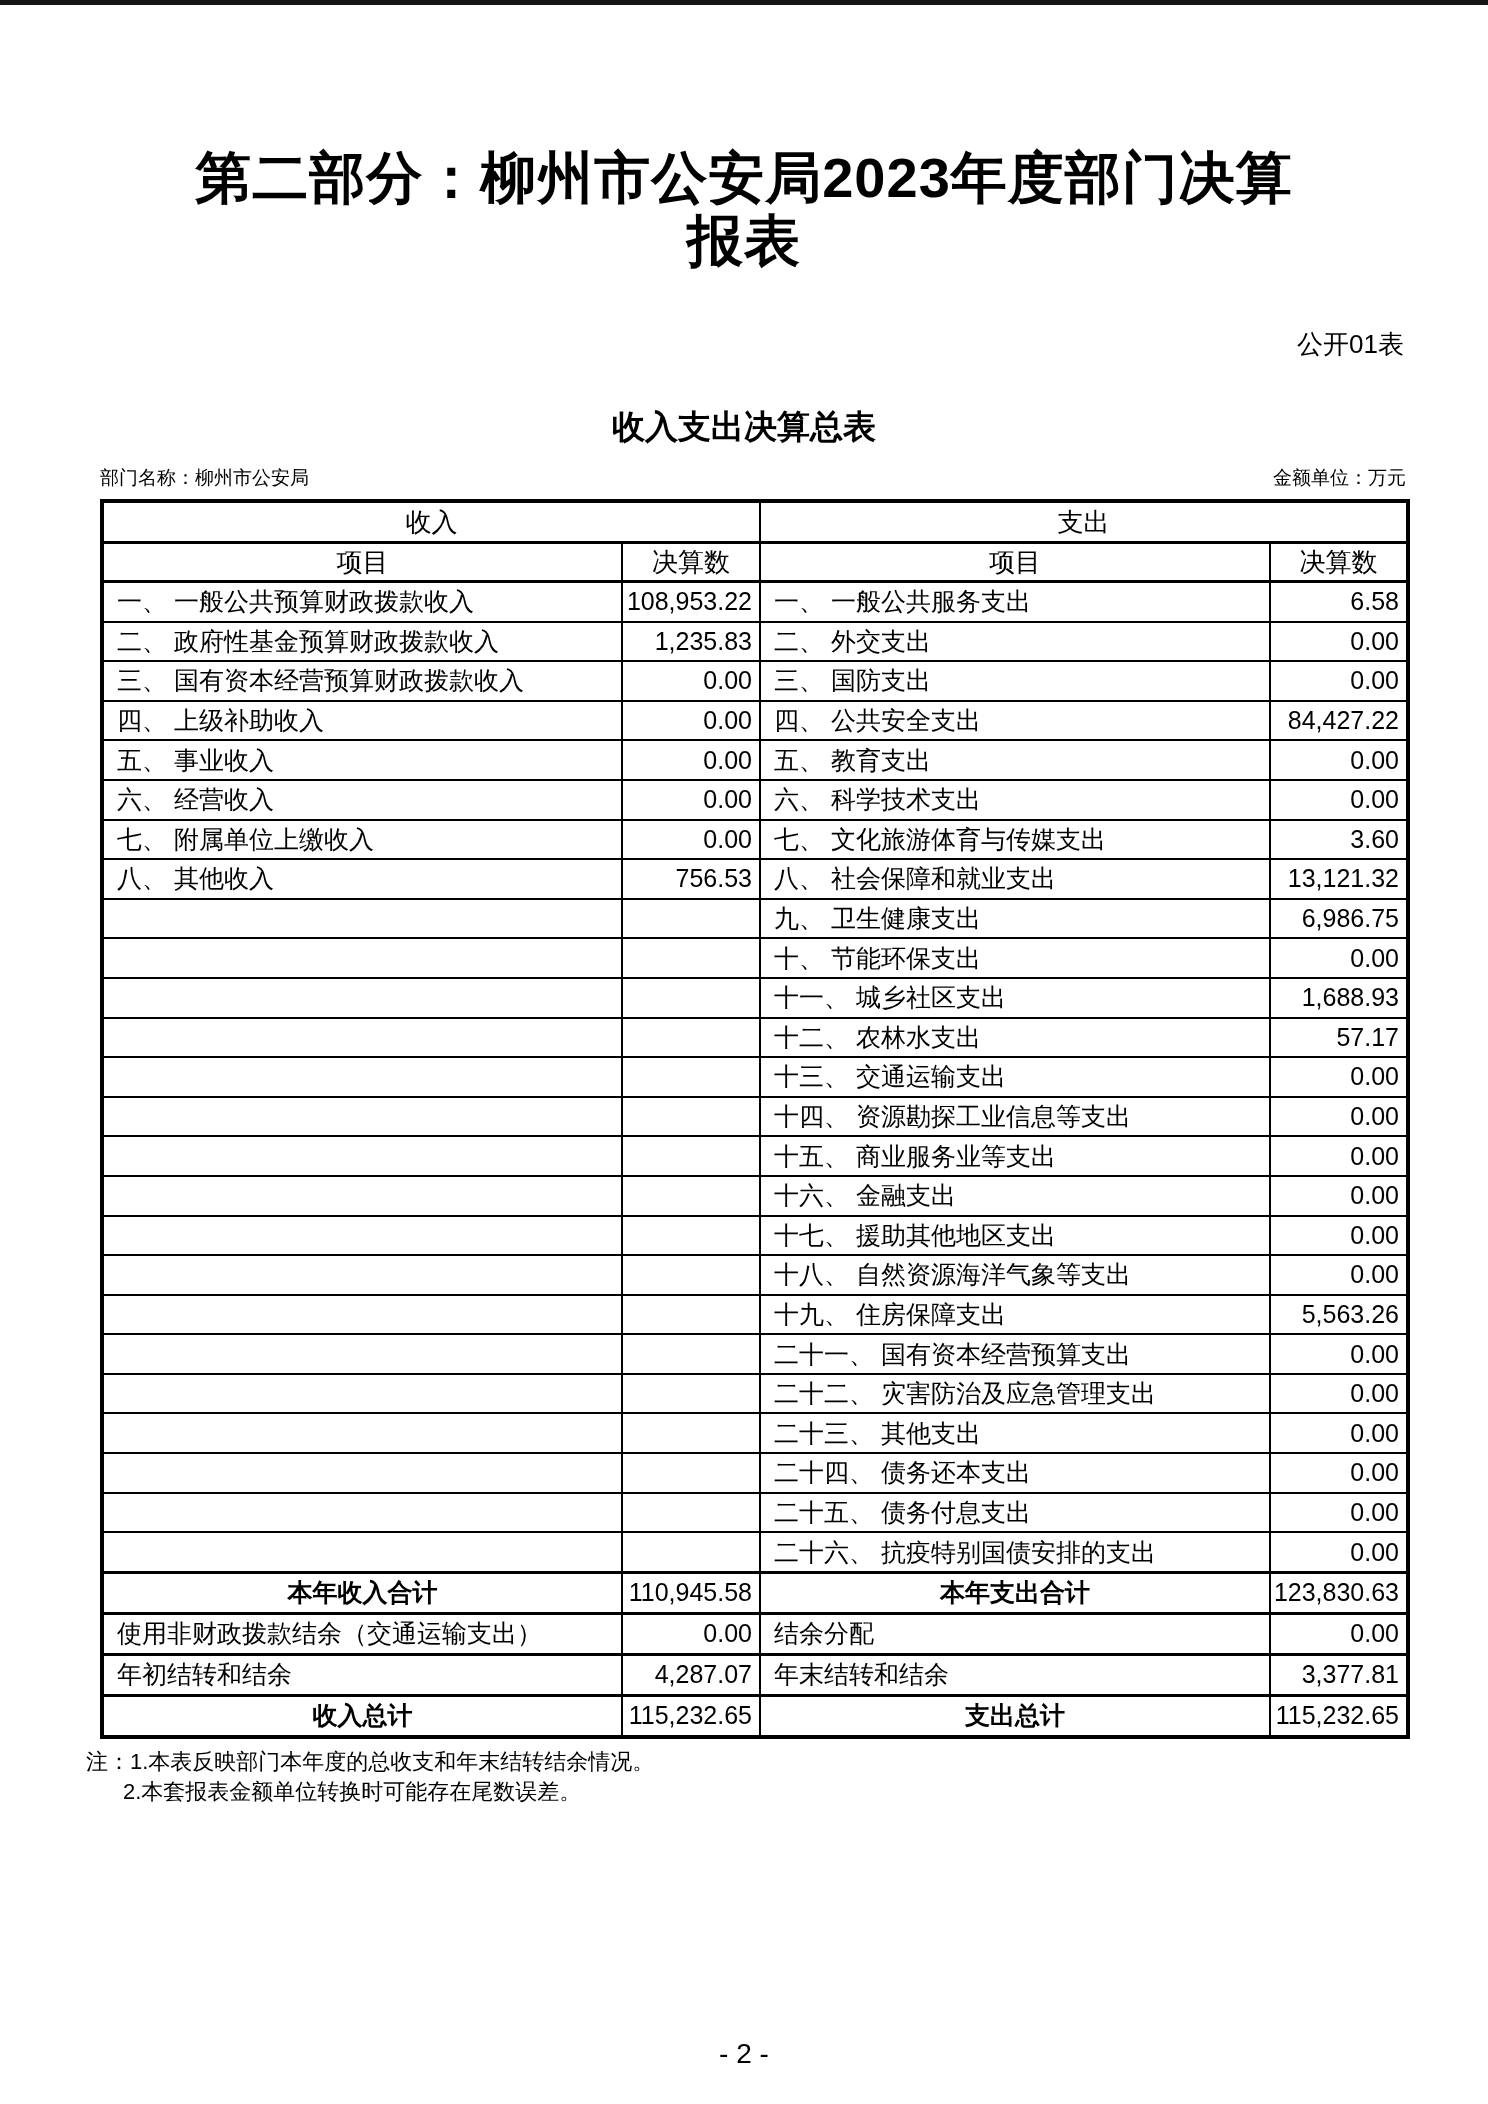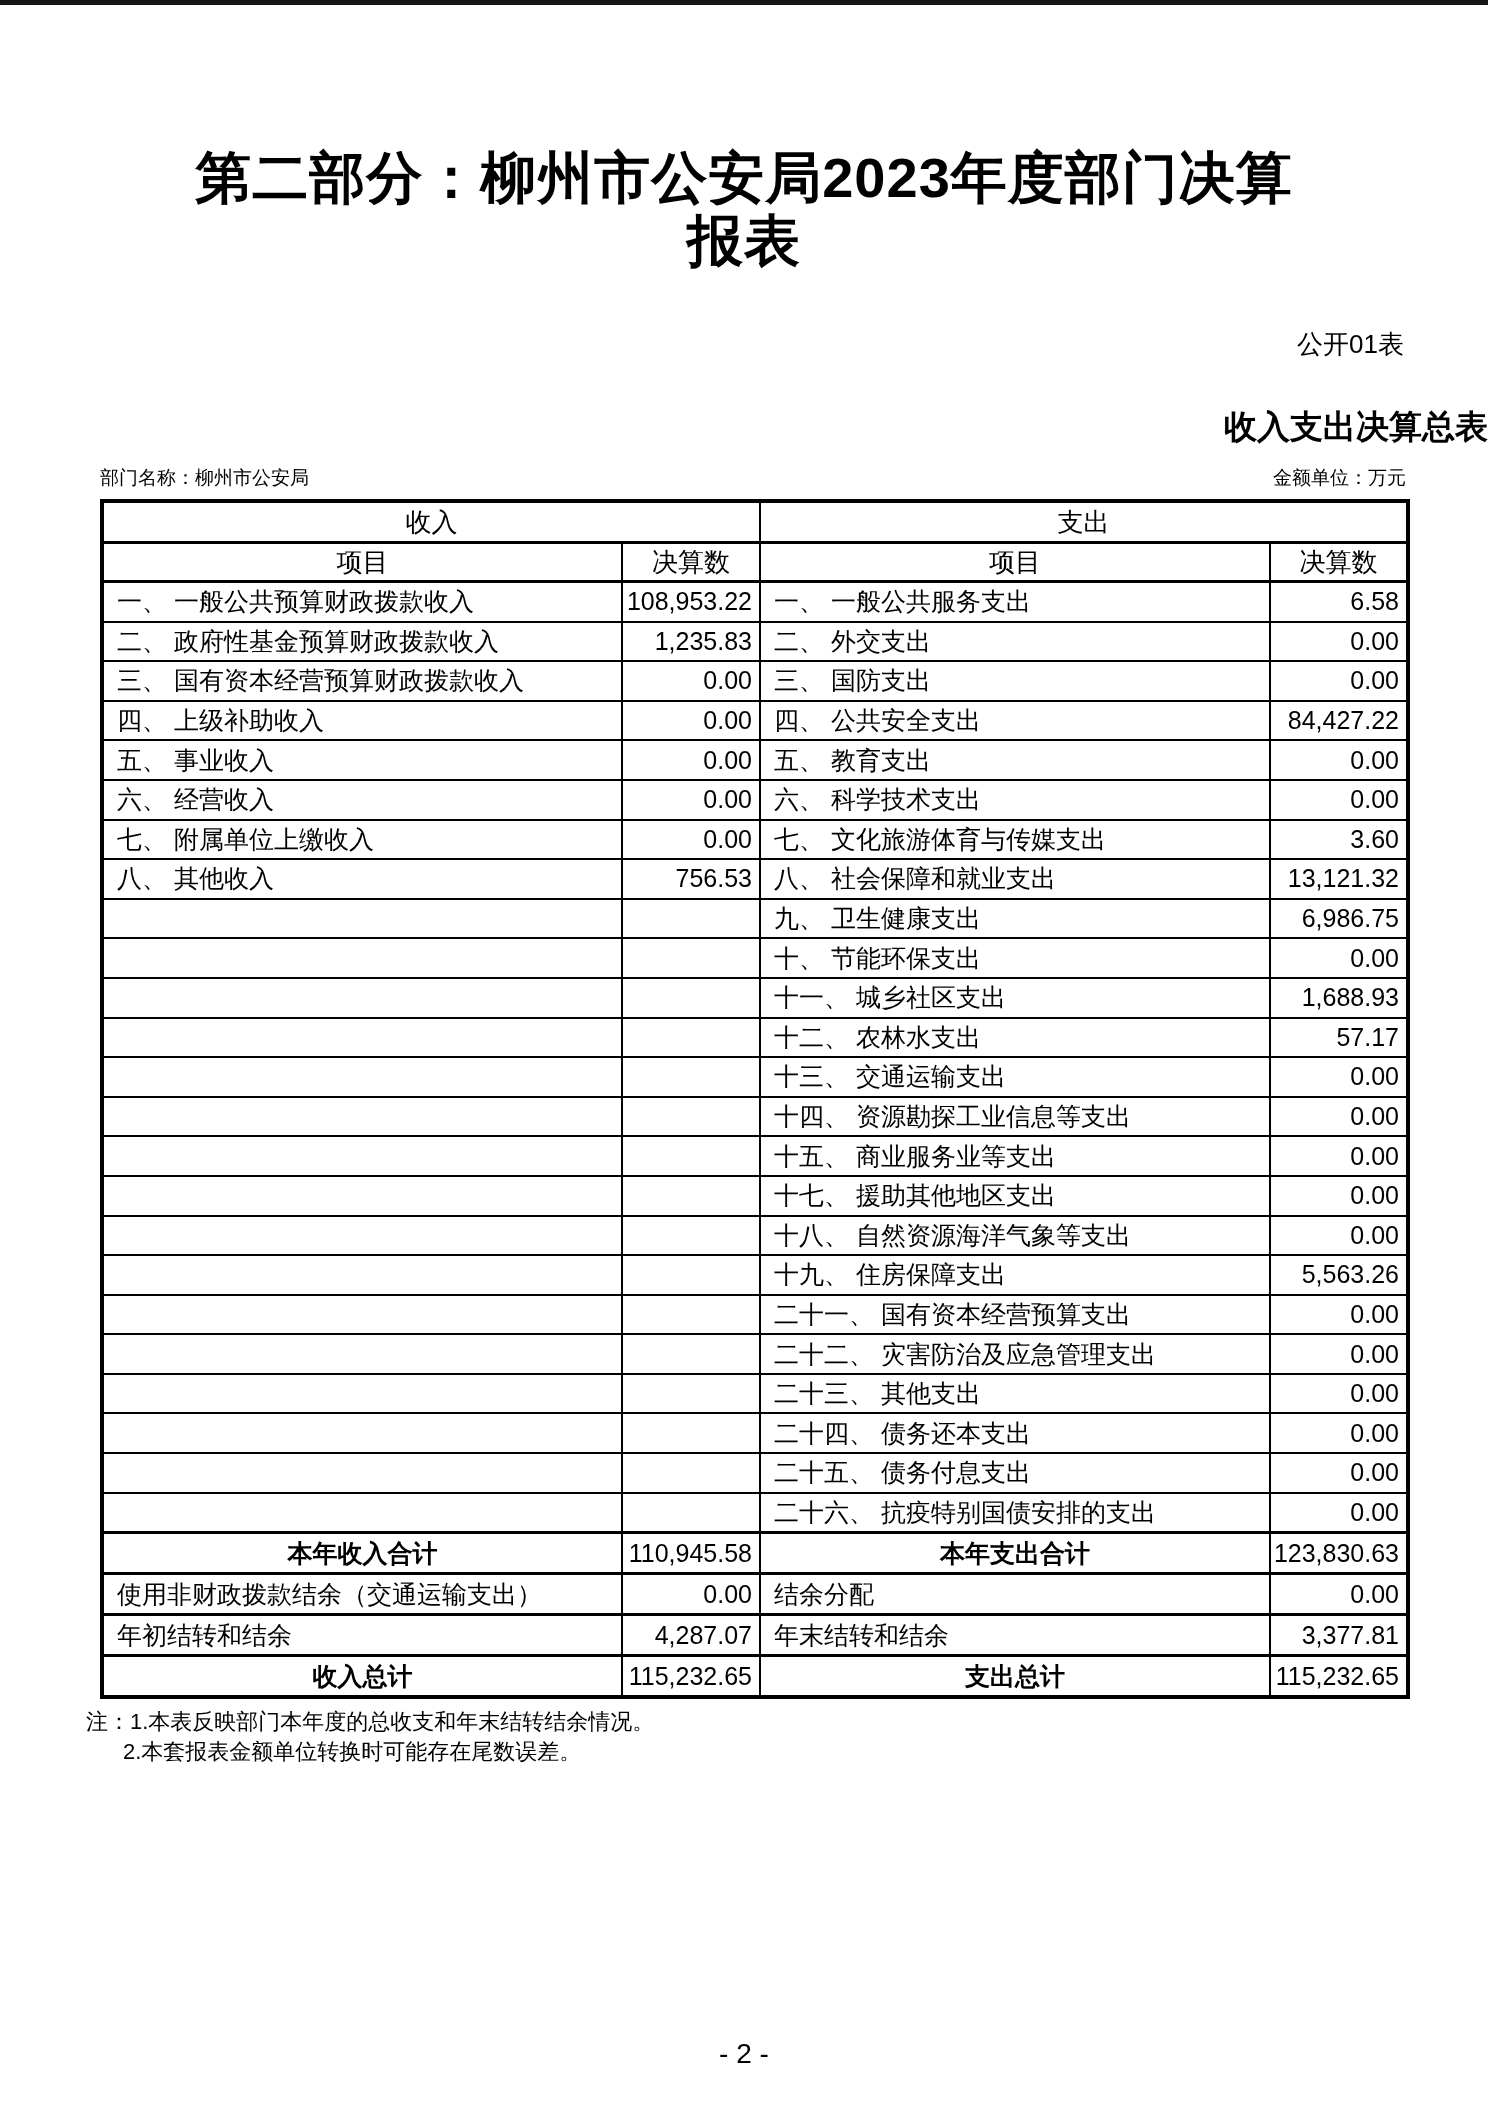--- a/index.html
+++ b/index.html
@@ -18,21 +18,21 @@
     text-align: center;
     font-size: 56px; font-weight: bold;
     line-height: 63px; letter-spacing: 1px;
   }
   .form-code {
     margin-top: 56px; padding-right: 84px;
     text-align: right; font-size: 26px; line-height: 32px;
   }
   .table-title {
     margin: 48px 0 0 0;
-    text-align: right;
+    text-align: center;
     font-size: 33px; font-weight: bold; line-height: 38px;
   }
   .meta-row {
     margin: 16px 100px 0 100px;
     width: 1306px;
     display: flex; justify-content: space-between;
     font-size: 19px; line-height: 32px;
   }
   table.summary-table {
     margin: 5px 0 0 100px;
@@ -191,20 +191,26 @@
       </tr>
       <tr class="data-row">
         <td class="item"></td>
         <td class="num"></td>
         <td class="item">十五、 商业服务业等支出</td>
         <td class="num">0.00</td>
       </tr>
       <tr class="data-row">
         <td class="item"></td>
         <td class="num"></td>
+        <td class="item">十六、 金融支出</td>
+        <td class="num">0.00</td>
+      </tr>
+      <tr class="data-row">
+        <td class="item"></td>
+        <td class="num"></td>
         <td class="item">十七、 援助其他地区支出</td>
         <td class="num">0.00</td>
       </tr>
       <tr class="data-row">
         <td class="item"></td>
         <td class="num"></td>
         <td class="item">十八、 自然资源海洋气象等支出</td>
         <td class="num">0.00</td>
       </tr>
       <tr class="data-row">

